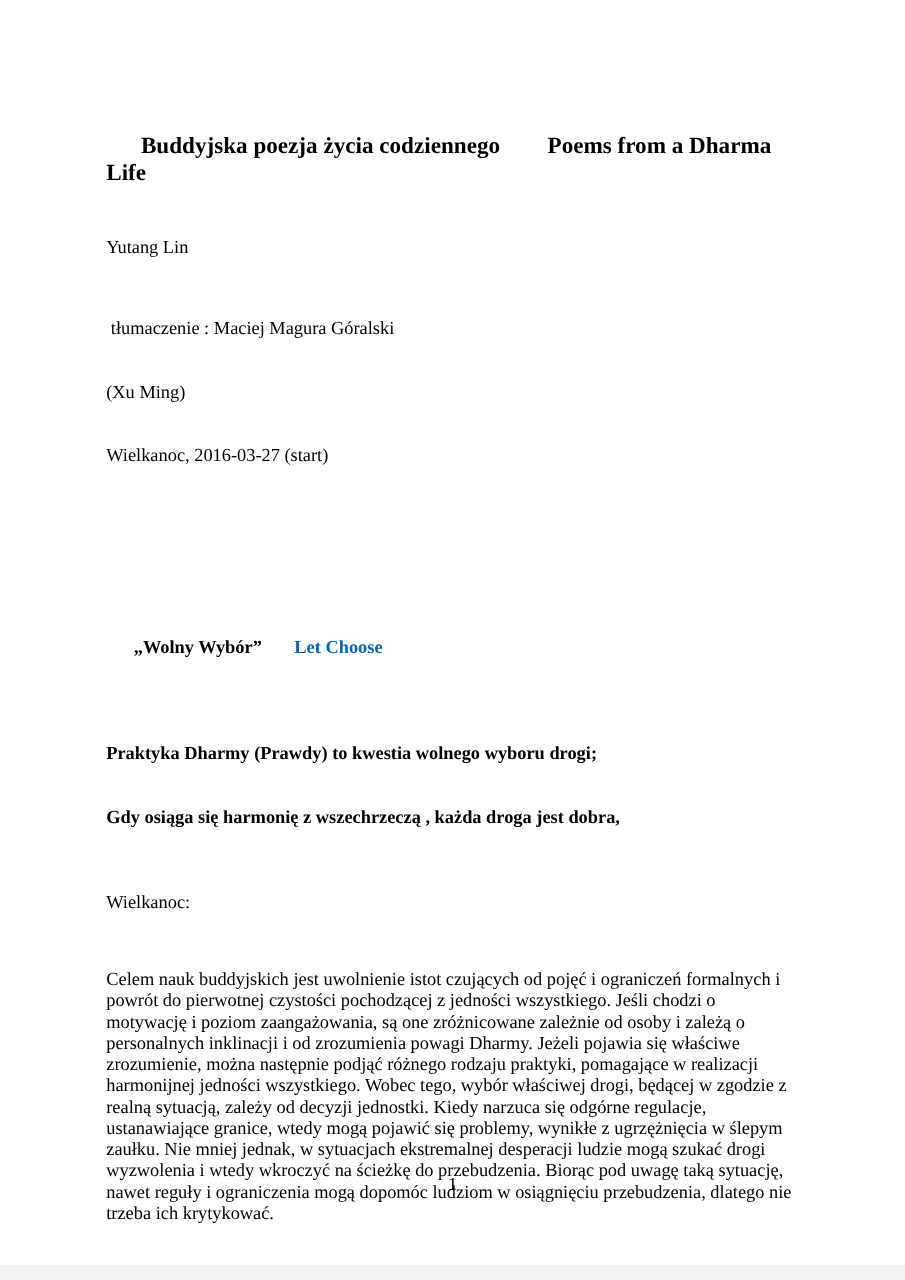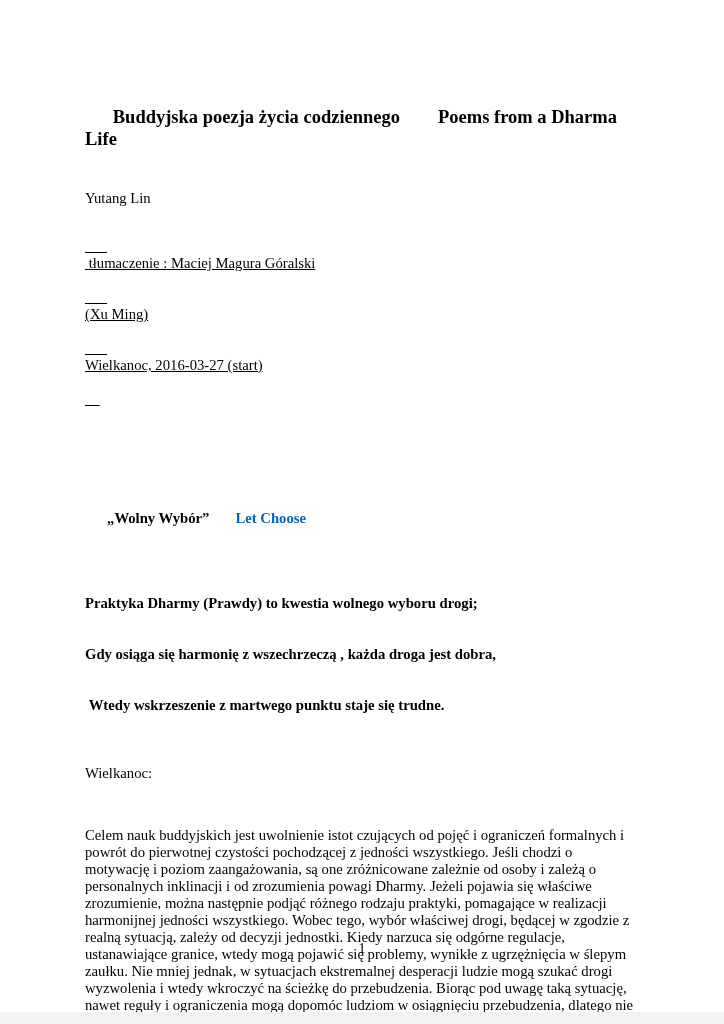--- a/index.html
+++ b/index.html
@@ -20,21 +20,21 @@
     font-size: 14.7px;
     line-height: 17px;
   }
   .content div, .content span { white-space: pre-wrap; }
   .b { font-weight: bold; }
 
   .doc-title { font-size: 18.5px; line-height: 22px; margin-bottom: 18px; }
   .title-en { margin-left: 38px; }
 
   .author { margin-bottom: 14px; margin-top: 13px; }
-  .trans-block { margin-bottom: 85px; text-decoration: underline; }
+  .trans-block { margin-bottom: 85px; }
 
   .poem-head { margin-bottom: 17px; }
   .link {
     color: #0563c1;
     font-weight: bold;
     margin-left: 26px;
     cursor: pointer;
   }
 
   .verse { margin-bottom: 17px; }
@@ -73,21 +73,20 @@
       <div>Wielkanoc, 2016-03-27 (start)</div>
     </div>
 
     <div class="poem-head">
       <span class="b">„Wolny Wybór”</span><a class="link">Let Choose</a>
     </div>
 
     <div class="verse b">
       <div>Praktyka Dharmy (Prawdy) to kwestia wolnego wyboru drogi;</div>
       <div>Gdy osiąga się harmonię z wszechrzeczą , każda droga jest dobra,</div>
-      <div> Wtedy wskrzeszenie z martwego punktu staje się trudne.</div>
     </div>
 
     <div class="komentarz">Wielkanoc:</div>
 
     <div class="comment">
       <div>Celem nauk buddyjskich jest uwolnienie istot czujących od pojęć i ograniczeń formalnych i powrót do pierwotnej czystości pochodzącej z jedności wszystkiego. Jeśli chodzi o motywację i poziom zaangażowania, są one zróżnicowane zależnie od osoby i zależą o personalnych inklinacji i od zrozumienia powagi Dharmy. Jeżeli pojawia się właściwe zrozumienie, można następnie podjąć różnego rodzaju praktyki, pomagające w realizacji harmonijnej jedności wszystkiego. Wobec tego, wybór właściwej drogi, będącej w zgodzie z realną sytuacją, zależy od decyzji jednostki. Kiedy narzuca się odgórne regulacje, ustanawiające granice, wtedy mogą pojawić się problemy, wynikłe z ugrzężnięcia w ślepym zaułku. Nie mniej jednak, w sytuacjach ekstremalnej desperacji ludzie mogą szukać drogi wyzwolenia i wtedy wkroczyć na ścieżkę do przebudzenia. Biorąc pod uwagę taką sytuację, nawet reguły i ograniczenia mogą dopomóc ludziom w osiągnięciu przebudzenia, dlatego nie trzeba ich krytykować.</div>
       
     </div>
 
   </div>

